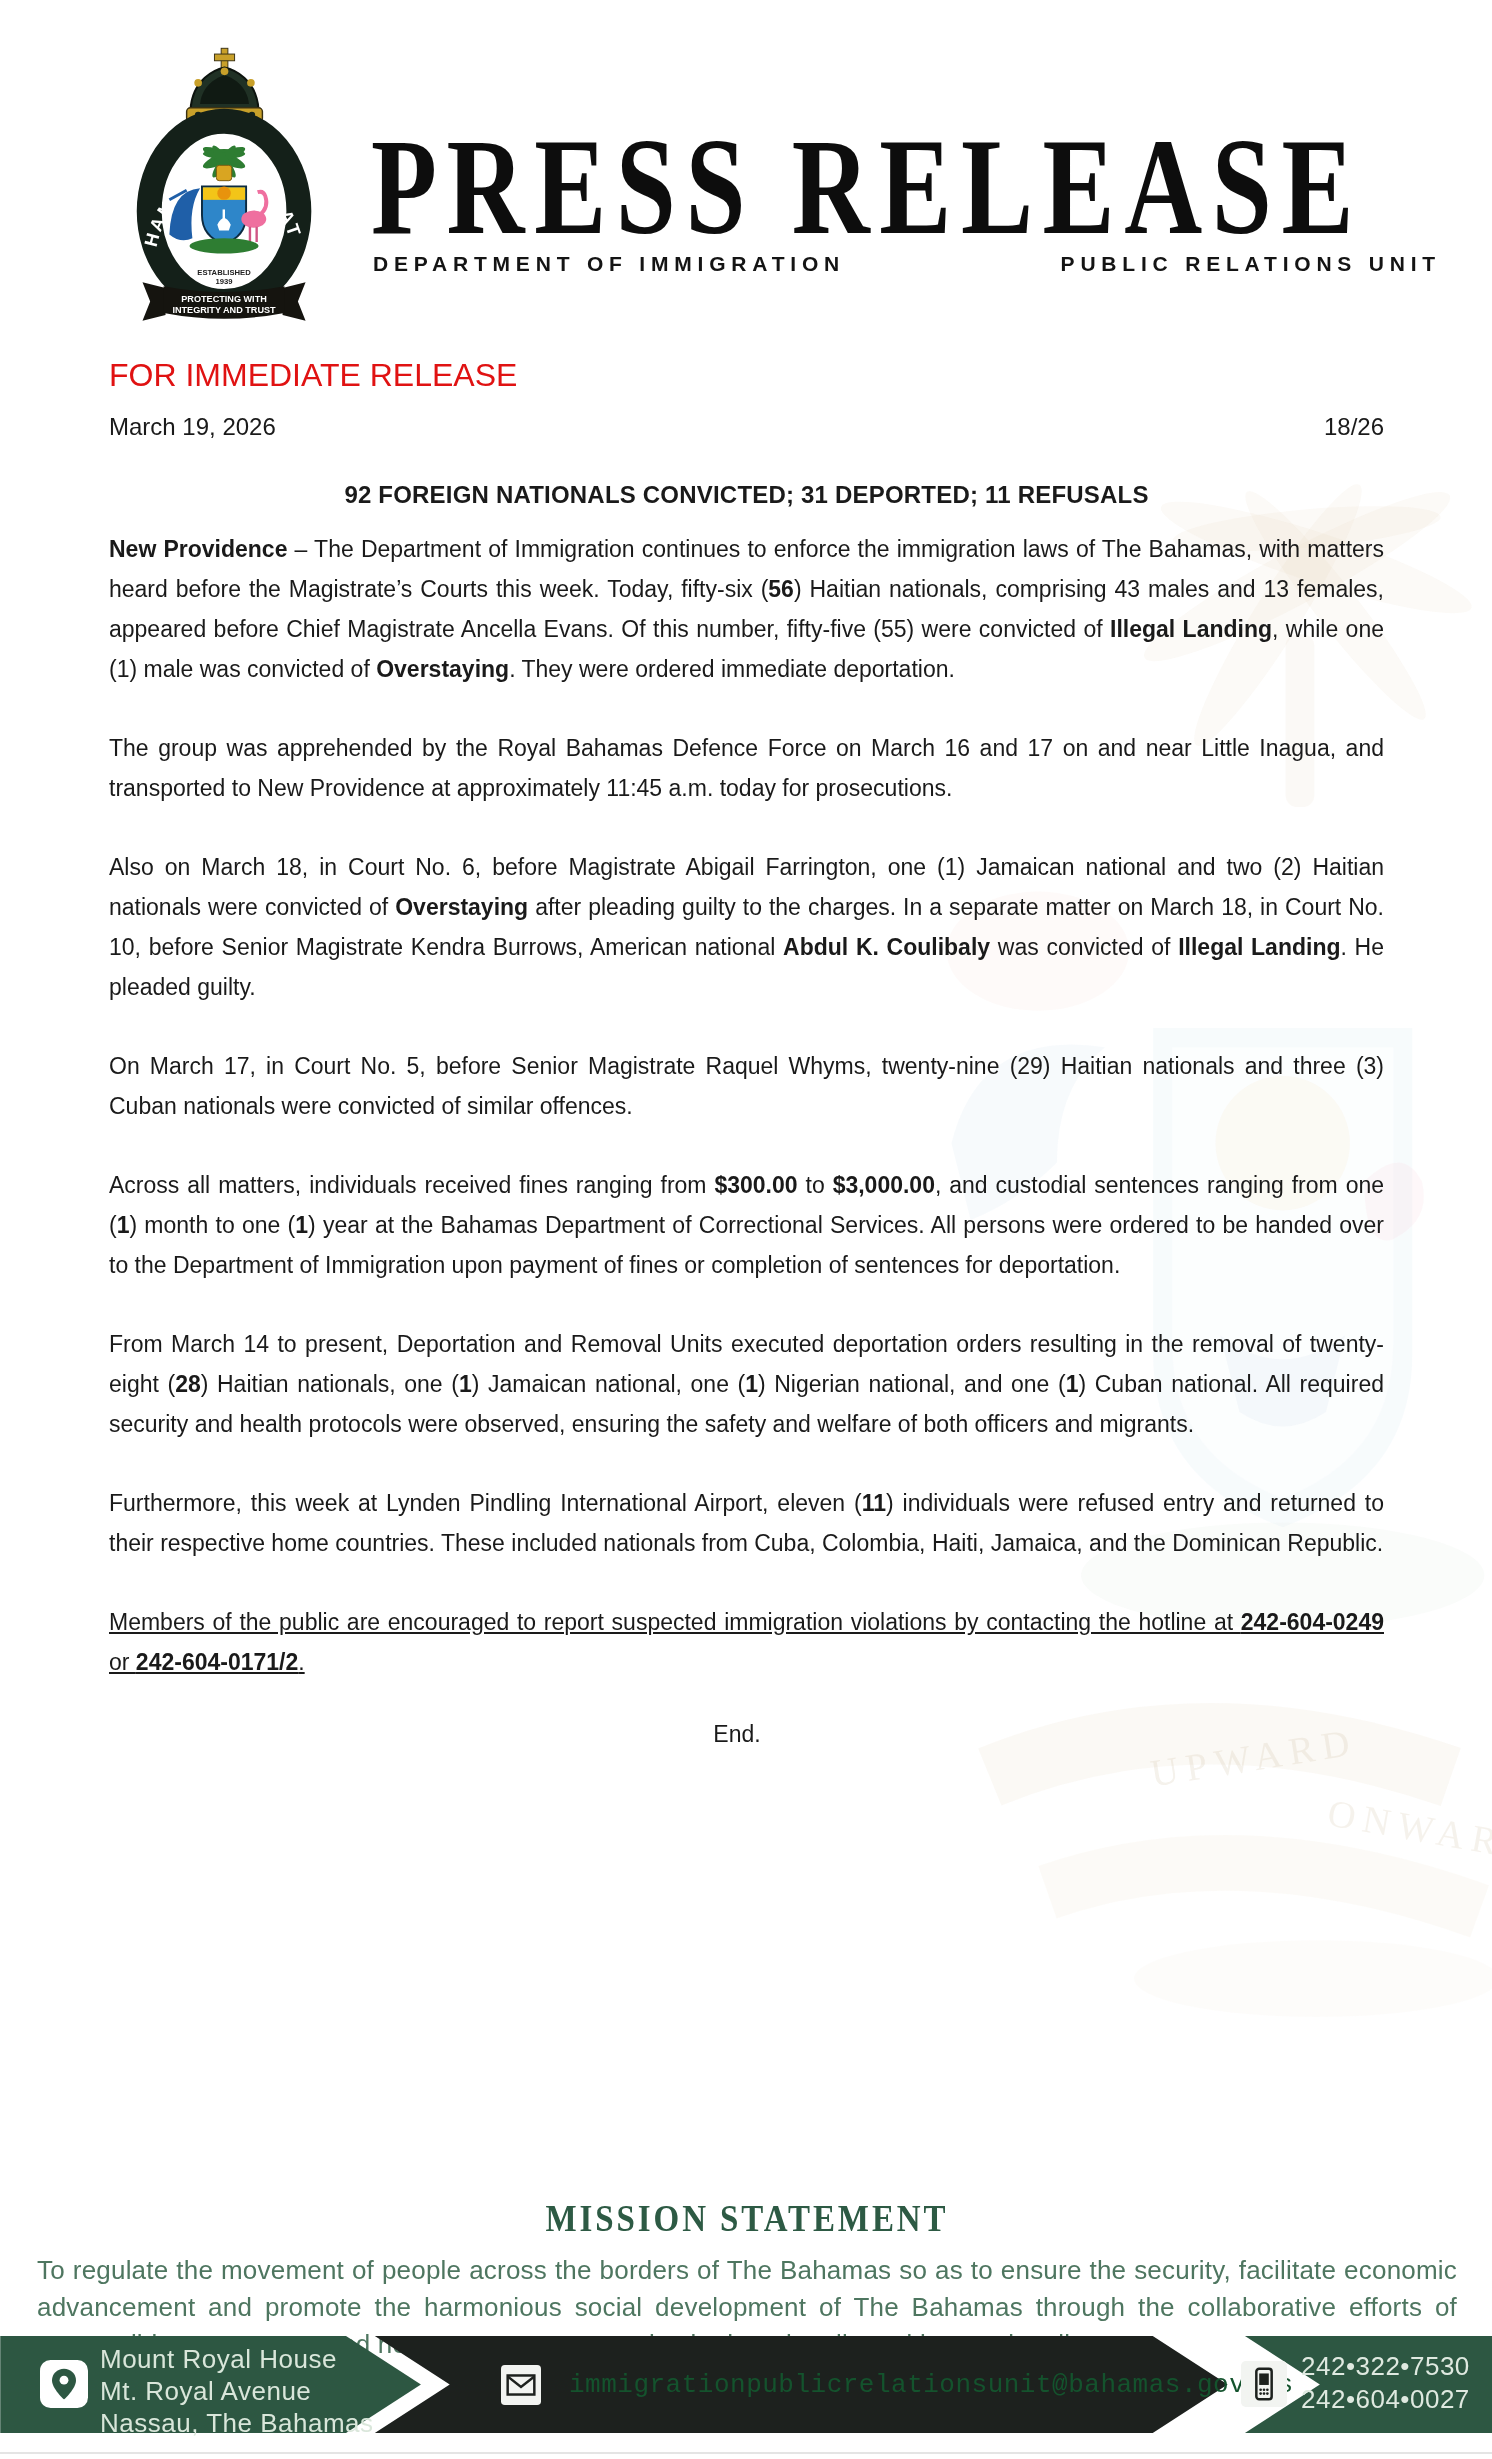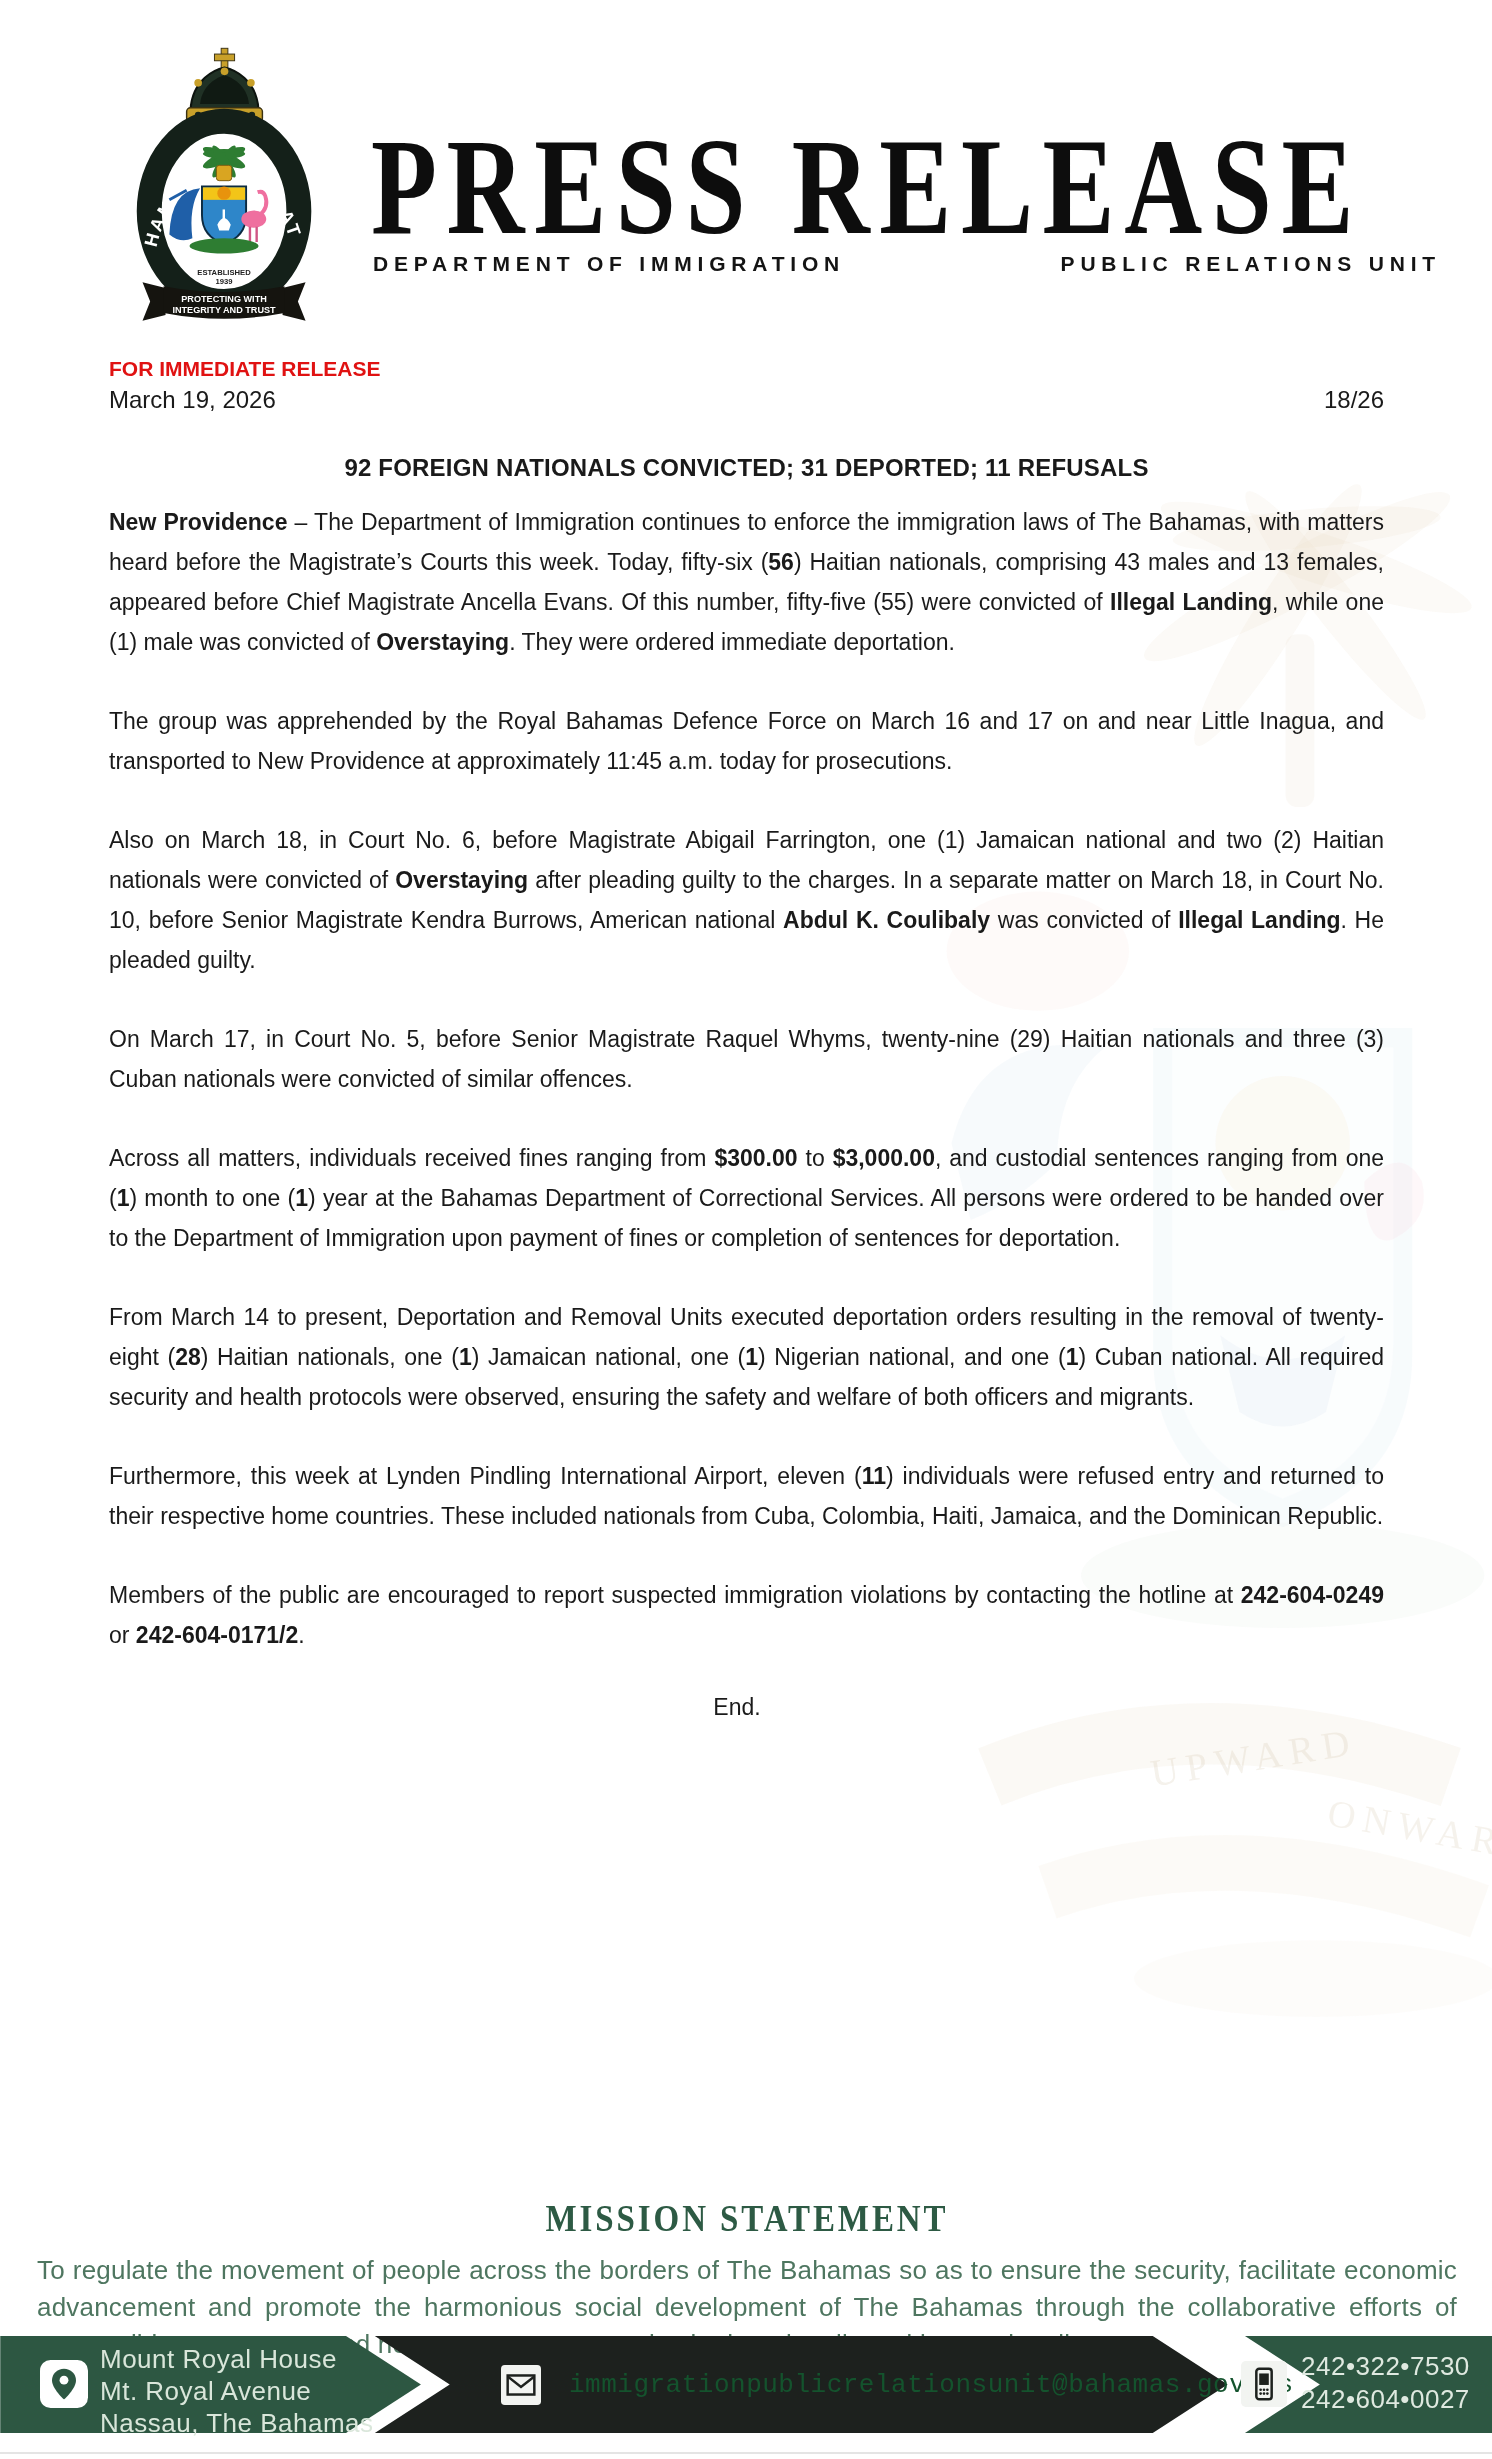--- a/index.html
+++ b/index.html
@@ -23,27 +23,27 @@
     white-space:nowrap;color:#0d0d0d;
   }
   .dept-row{
     position:absolute;left:373px;top:252px;width:1068px;
     display:flex;justify-content:space-between;
     font-size:21px;font-weight:600;letter-spacing:5.8px;color:#141414;
     white-space:nowrap;
   }
   
   .content{position:absolute;left:109px;top:357px;width:1275px;}
-  .release-label{color:#e01212;font-weight:700;font-size:21px;margin-bottom:5px;}
+  .release-label{color:#e01212;font-weight:400;font-size:32px;margin-bottom:19px;}
   .date-row{display:flex;justify-content:space-between;font-size:24px;margin-bottom:40px;}
   .headline{text-align:center;font-weight:700;font-size:24px;margin-bottom:20px;letter-spacing:0.2px;}
   
   .body-text{font-size:23px;line-height:40px;text-align:justify;}
   .para{margin-bottom:39px;}
-  .para:last-child{margin-bottom:8px;}
+  .para:last-child{margin-bottom:8px;text-decoration:underline;}
   .b{font-weight:700;}
   .end-mark{text-align:center;font-size:23px;padding-right:19px;margin-top:39px;}
   
   .mission{position:absolute;left:37px;top:2198px;width:1420px;}
   .mission-title{
     text-align:center;
     font-family:"Liberation Serif", serif;
     font-weight:700;font-size:33px;letter-spacing:2.9px;
     color:#2d5a44;margin-bottom:17.3px;
     transform:scaleY(1.15);transform-origin:top center;

